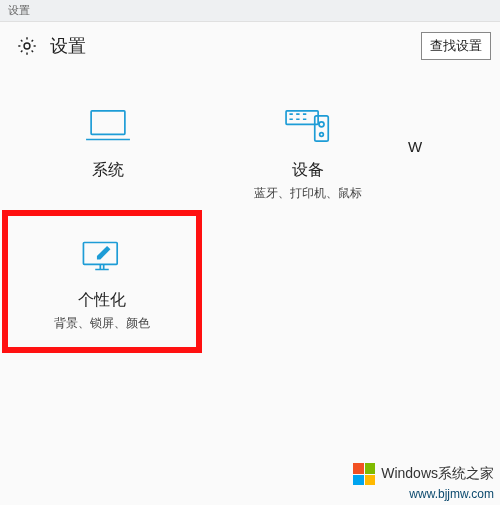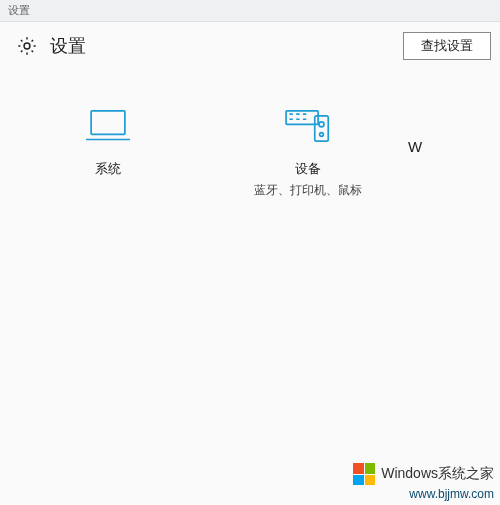--- a/index.html
+++ b/index.html
@@ -33,21 +33,21 @@
     color:#222;
   }
   .page-title {
     font-size: 18px;
     font-weight: 500;
     color: #222;
     flex: 1;
   }
   .search-btn {
     border: 1px solid #888;
-    padding: 4px 17px;
+    padding: 4px 8px;
     font-size: 13px;
     background: #fff;
     color: #222;
     margin-left: auto;
     margin-right: -1px;
   }
   .grid {
     display: flex;
     flex-wrap: wrap;
     padding: 20px 2px 0 8px;
@@ -62,21 +62,21 @@
     border: 6px solid #ff1010;
     margin: -6px;
   }
   .tile .ico {
     height: 56px;
     display:flex;align-items:center;justify-content:center;
     margin-bottom: 6px;
     color:#1d9cd6;
   }
   .tile .title {
-    font-size: 13px;
+    font-size: 16px;
     color: #222;
     margin-bottom: 4px;
   }
   .tile .desc {
     font-size: 12px;
     color: #444;
     line-height: 1.45;
     white-space: pre-line;
   }
   .extra {
@@ -147,20 +147,31 @@
       </svg>
     </div>
     <div class="title">设备</div>
     <div class="desc">蓝牙、打印机、鼠标</div>
   </div>
 
   <div class="extra">
     <span>W</span>
   </div>
 
+  <div class="tile sel">
+    <div class="ico">
+      <svg viewBox="0 0 64 48" width="54" height="42" fill="none" stroke="currentColor" stroke-width="2">
+        <rect x="10" y="8" width="40" height="26" rx="1"></rect>
+        <path d="M24 40h16M30 34v6M34 34v6"></path>
+        <path d="M38 12l-12 12 0 4 4 0 12-12z" fill="currentColor" stroke="none"></path>
+      </svg>
+    </div>
+    <div class="title">个性化</div>
+    <div class="desc">背景、锁屏、颜色</div>
+  </div>
 
 
 </div>
 
 <div class="watermark">
   <div class="row">
     <span class="wm-logo">
       <span style="background:#f25022"></span>
         <span style="background:#7fba00"></span>
       <span style="background:#00a4ef"></span>

